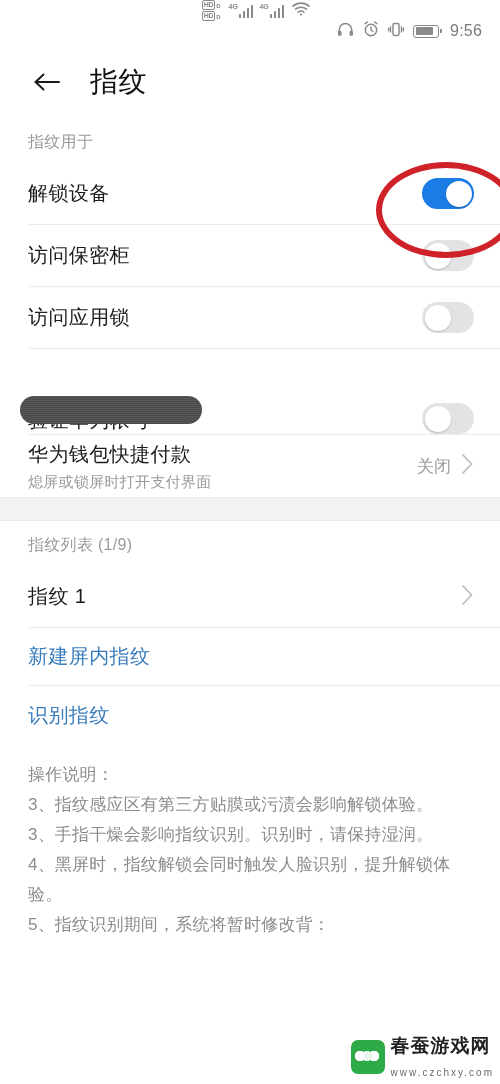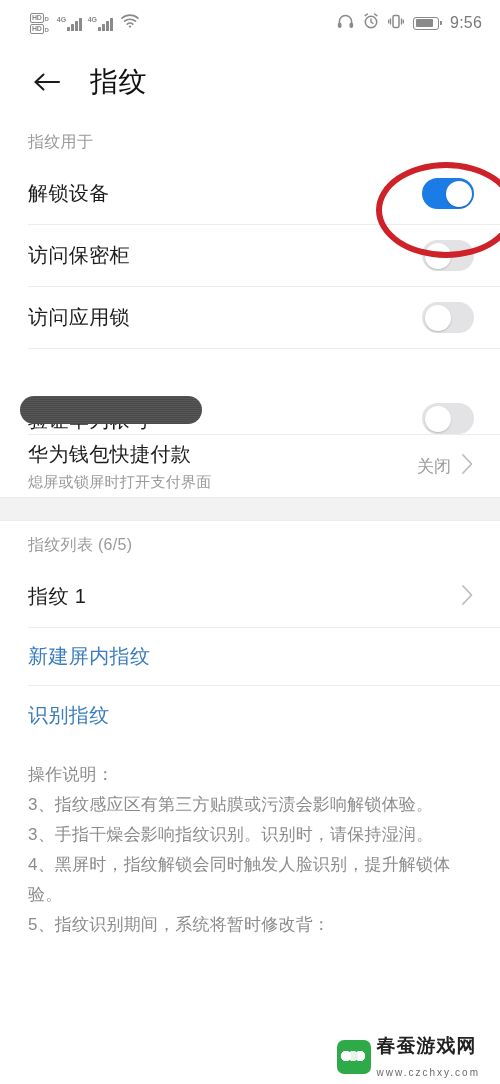--- a/index.html
+++ b/index.html
@@ -22,20 +22,21 @@
     background: #ffffff;
   }
 
   
   .statusbar {
     height: 46px;
     display: flex;
     align-items: center;
     padding: 0 18px 0 30px;
     box-sizing: border-box;
+    flex-direction: column;
   }
   .status-left {
     display: flex;
     align-items: center;
     gap: 3px;
   }
   .status-right {
     margin-left: auto;
     display: flex;
     align-items: center;
@@ -280,21 +281,21 @@
     height: 96px;
     border: 6px solid #cf2128;
     border-radius: 50%;
     box-sizing: border-box;
     pointer-events: none;
   }
 
   
   .watermark {
     position: absolute;
-    right: 20px;
+    right: 6px;
     bottom: 6px;
     display: flex;
     align-items: center;
     gap: 6px;
   }
   .wm-logo {
     width: 34px;
     height: 34px;
     background: #2faa48;
     border-radius: 7px;
@@ -463,21 +464,21 @@
       <span class="chev">
         <svg width="13" height="22" viewBox="0 0 13 22" fill="none">
             <path d="M2 2l8.5 9L2 20" stroke="#bdbdbd" stroke-width="1.8" stroke-linecap="round" stroke-linejoin="round"></path>
           </svg>
       </span>
     </div>
   </div>
 
   <div class="spacer"></div>
 
-  <div class="section-label">指纹列表 (6/5)</div>
+  <div class="section-label">指纹列表 (1/9)</div>
 
   <div class="list">
     <div class="row">
       <div class="row-texts">
         <div class="row-title">指纹 1</div>
       </div>
       <span class="chev">
         <svg width="13" height="22" viewBox="0 0 13 22" fill="none">
             <path d="M2 2l8.5 9L2 20" stroke="#bdbdbd" stroke-width="1.8" stroke-linecap="round" stroke-linejoin="round"></path>
           </svg>

